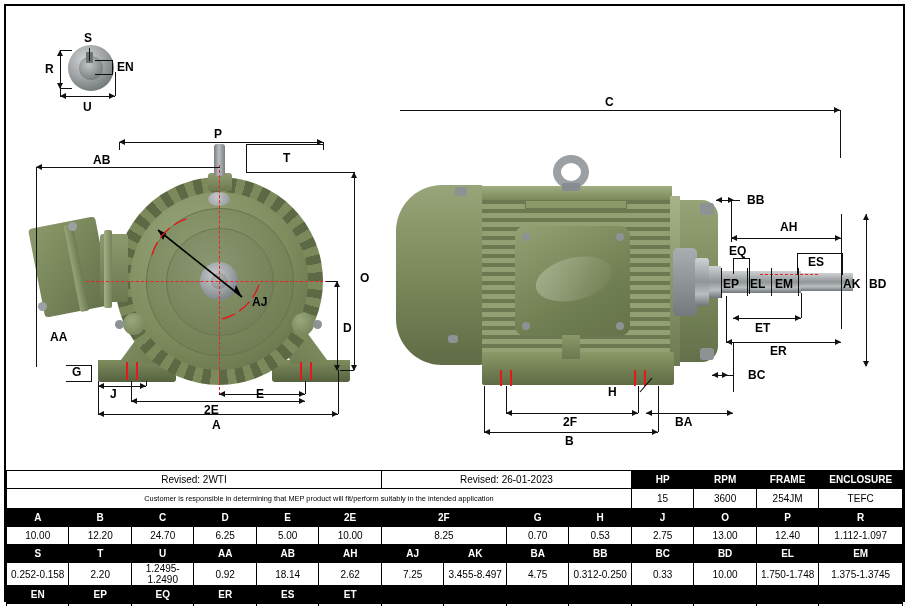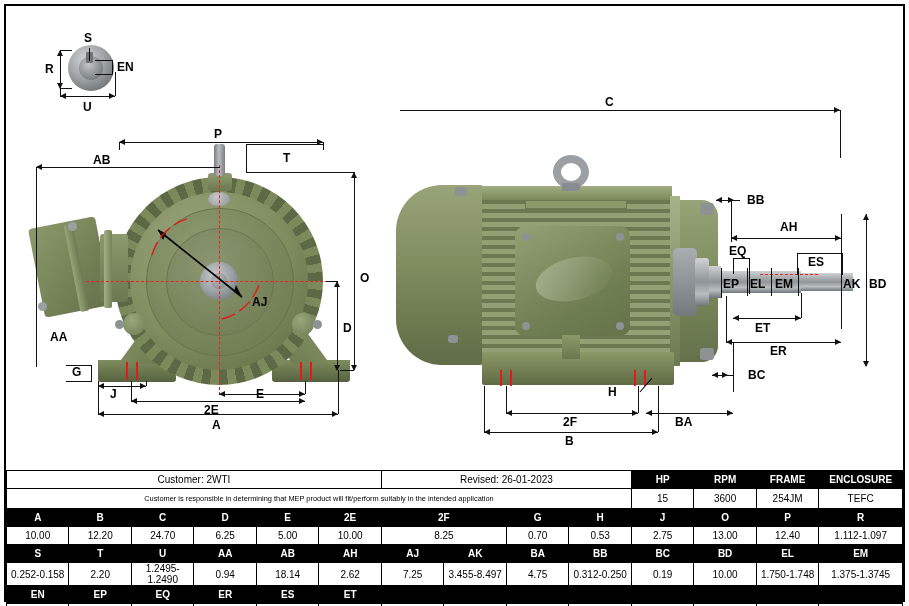--- a/index.html
+++ b/index.html
@@ -370,21 +370,21 @@
       <col style="width:62px">
         <col style="width:62px">
         <col style="width:62px">
         <col style="width:62px">
       <col style="width:62px">
         <col style="width:83px">
     </colgroup>
     <tbody>
 
       <tr>
-        <td class="val vers" colspan="6">Customer: 2WTI</td>
+        <td class="val vers" colspan="6">Revised: 2WTI</td>
         <td class="val vers" colspan="4">Revised: 26-01-2023</td>
         <td class="hdr">HP</td>
         <td class="hdr">RPM</td>
         <td class="hdr">FRAME</td>
         <td class="hdr">ENCLOSURE</td>
       </tr>
 
       <tr>
         <td class="val note" colspan="10">Customer is responsible in determining that MEP product will fit/perform suitably in the intended application</td>
         <td class="val">15</td>
@@ -439,28 +439,28 @@
         <td class="hdr">BC</td>
         <td class="hdr">BD</td>
         <td class="hdr">EL</td>
         <td class="hdr">EM</td>
       </tr>
 
       <tr>
         <td class="val">0.252-0.158</td>
         <td class="val">2.20</td>
         <td class="val">1.2495-1.2490</td>
-        <td class="val">0.94</td>
+        <td class="val">0.92</td>
         <td class="val">18.14</td>
         <td class="val">2.62</td>
         <td class="val">7.25</td>
         <td class="val">3.455-8.497</td>
         <td class="val">4.75</td>
         <td class="val">0.312-0.250</td>
-        <td class="val">0.19</td>
+        <td class="val">0.33</td>
         <td class="val">10.00</td>
         <td class="val">1.750-1.748</td>
         <td class="val">1.375-1.3745</td>
       </tr>
 
       <tr>
         <td class="hdr">EN</td>
         <td class="hdr">EP</td>
         <td class="hdr">EQ</td>
         <td class="hdr">ER</td>

